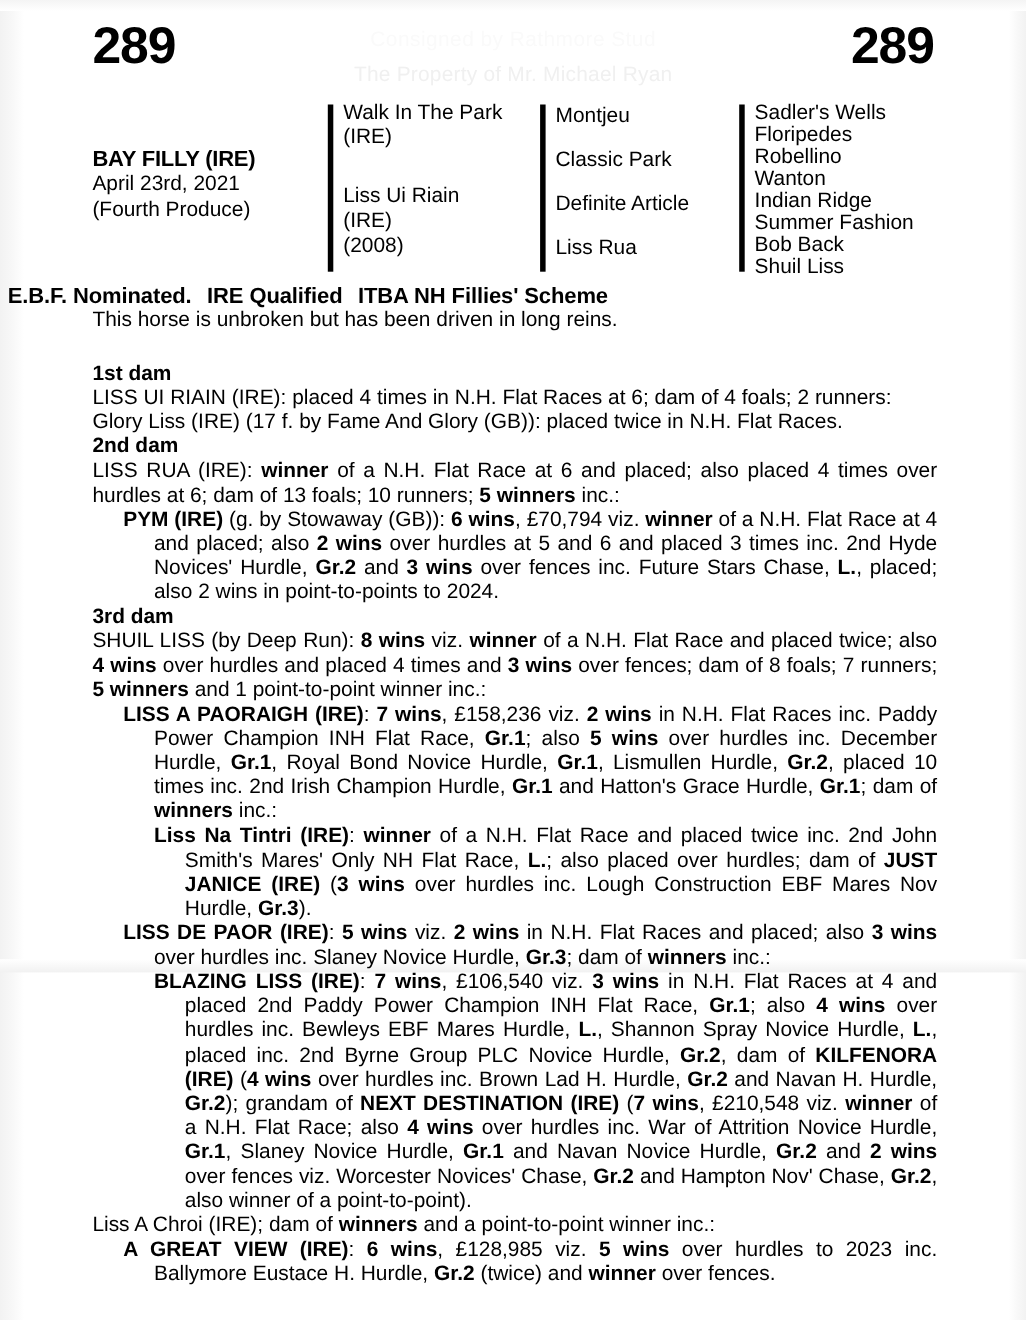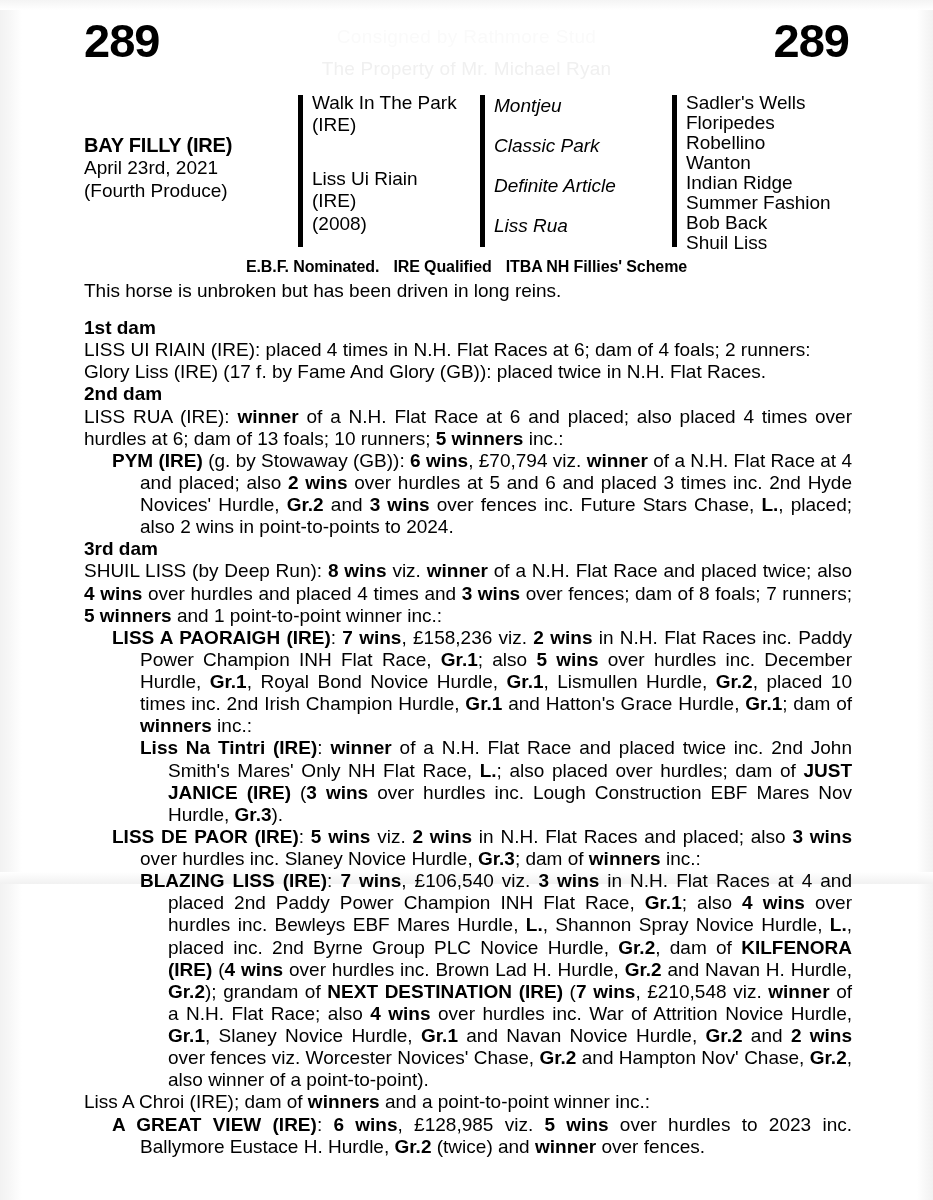--- a/index.html
+++ b/index.html
@@ -132,34 +132,34 @@
     font-size: 19px;
     line-height: 1.18;
   }
 
   
   .gen1 { left: 238px; width: 180px; }
   .gen1 .it { height: 76px; }
   .gen1 .it .sub { display: block; }
 
   
-  .gen2 { left: 420px; width: 200px; font-style: italic; }
+  .gen2 { left: 431px; width: 200px; }
   .gen2 .it { height: 40px; padding-top: 3px; box-sizing: border-box; }
 
   
   .gen3 { left: 612px; width: 265px; }
   .gen3 .it { height: 20px; }
 
   
   .schemes {
     position: absolute;
     top: 258px;
     left: 0; width: 933px;
-    text-align: center;
-    font-size: 16px;
+    text-align: left;
+    font-size: 20px;
     font-weight: bold;
     letter-spacing: -0.1px;
   }
   .schemes span { margin: 0 7px; }
   .note {
     position: absolute;
     top: 280px;
     left: 84px;
     font-size: 19px;
   }
@@ -262,21 +262,21 @@
       </div>
     </div>
 
     <div class="schemes">
       <span>E.B.F. Nominated.</span><span>IRE Qualified</span><span>ITBA NH Fillies' Scheme</span>
     </div>
 
     <div class="note">This horse is unbroken but has been driven in long reins.</div>
 
     <div class="body-text" id="pedigree-body">
-        <div class="dam-head" style="margin-top: 4px;">1st dam</div>
+        <div class="dam-head" style="margin-top: 16px;">1st dam</div>
         <p class="entry lvl0"><span>LISS UI RIAIN (IRE)</span><span>: placed 4 times in N.H. Flat Races at 6; dam of 4 foals; 2 runners:</span></p>
         <p class="entry lvl1"><span>Glory Liss (IRE)</span><span> (17 f. by Fame And Glory (GB)): placed twice in N.H. Flat Races.</span></p>
         <div class="dam-head">2nd dam</div>
         <p class="entry lvl0"><span>LISS RUA (IRE)</span><span>: </span><b>winner</b><span> of a N.H. Flat Race at 6 and placed; also placed 4 times over hurdles at 6; dam of 13 foals; 10 runners; </span><b>5 winners</b><span> inc.:</span></p>
         <p class="entry lvl2"><span class="bi">PYM (IRE)</span><span> (g. by Stowaway (GB)): </span><b>6 wins</b><span>, £70,794 viz. </span><b>winner</b><span> of a N.H. Flat Race at 4 and placed; also </span><b>2 wins</b><span> over hurdles at 5 and 6 and placed 3 times inc. 2nd Hyde Novices' Hurdle, </span><span class="bi">Gr.2</span><span> and </span><b>3 wins</b><span> over fences inc. Future Stars Chase, </span><span class="bi">L.</span><span>, placed; also 2 wins in point-to-points to 2024.</span></p>
         <div class="dam-head">3rd dam</div>
         <p class="entry lvl0"><span>SHUIL LISS (by Deep Run)</span><span>: </span><b>8 wins</b><span> viz. </span><b>winner</b><span> of a N.H. Flat Race and placed twice; also </span><b>4 wins</b><span> over hurdles and placed 4 times and </span><b>3 wins</b><span> over fences; dam of 8 foals; 7 runners; </span><b>5 winners</b><span> and 1 point-to-point winner inc.:</span></p>
         <p class="entry lvl2"><span class="bi">LISS A PAORAIGH (IRE)</span><span>: </span><b>7 wins</b><span>, £158,236 viz. </span><b>2 wins</b><span> in N.H. Flat Races inc. Paddy Power Champion INH Flat Race, </span><span class="bi">Gr.1</span><span>; also </span><b>5 wins</b><span> over hurdles inc. December Hurdle, </span><span class="bi">Gr.1</span><span>, Royal Bond Novice Hurdle, </span><span class="bi">Gr.1</span><span>, Lismullen Hurdle, </span><span class="bi">Gr.2</span><span>, placed 10 times inc. 2nd Irish Champion Hurdle, </span><span class="bi">Gr.1</span><span> and Hatton's Grace Hurdle, </span><span class="bi">Gr.1</span><span>; dam of </span><b>winners</b><span> inc.:</span></p>
         <p class="entry lvl3"><span class="bi">Liss Na Tintri (IRE)</span><span>: </span><b>winner</b><span> of a N.H. Flat Race and placed twice inc. 2nd John Smith's Mares' Only NH Flat Race, </span><span class="bi">L.</span><span>; also placed over hurdles; dam of </span><span class="bi">JUST JANICE (IRE)</span><span> (</span><b>3 wins</b><span> over hurdles inc. Lough Construction  EBF Mares Nov Hurdle, </span><span class="bi">Gr.3</span><span>).</span></p>
         <p class="entry lvl2"><span class="bi">LISS DE PAOR (IRE)</span><span>: </span><b>5 wins</b><span> viz. </span><b>2 wins</b><span> in N.H. Flat Races and placed; also </span><b>3 wins</b><span> over hurdles inc. Slaney Novice Hurdle, </span><span class="bi">Gr.3</span><span>; dam of </span><b>winners</b><span> inc.:</span></p>

